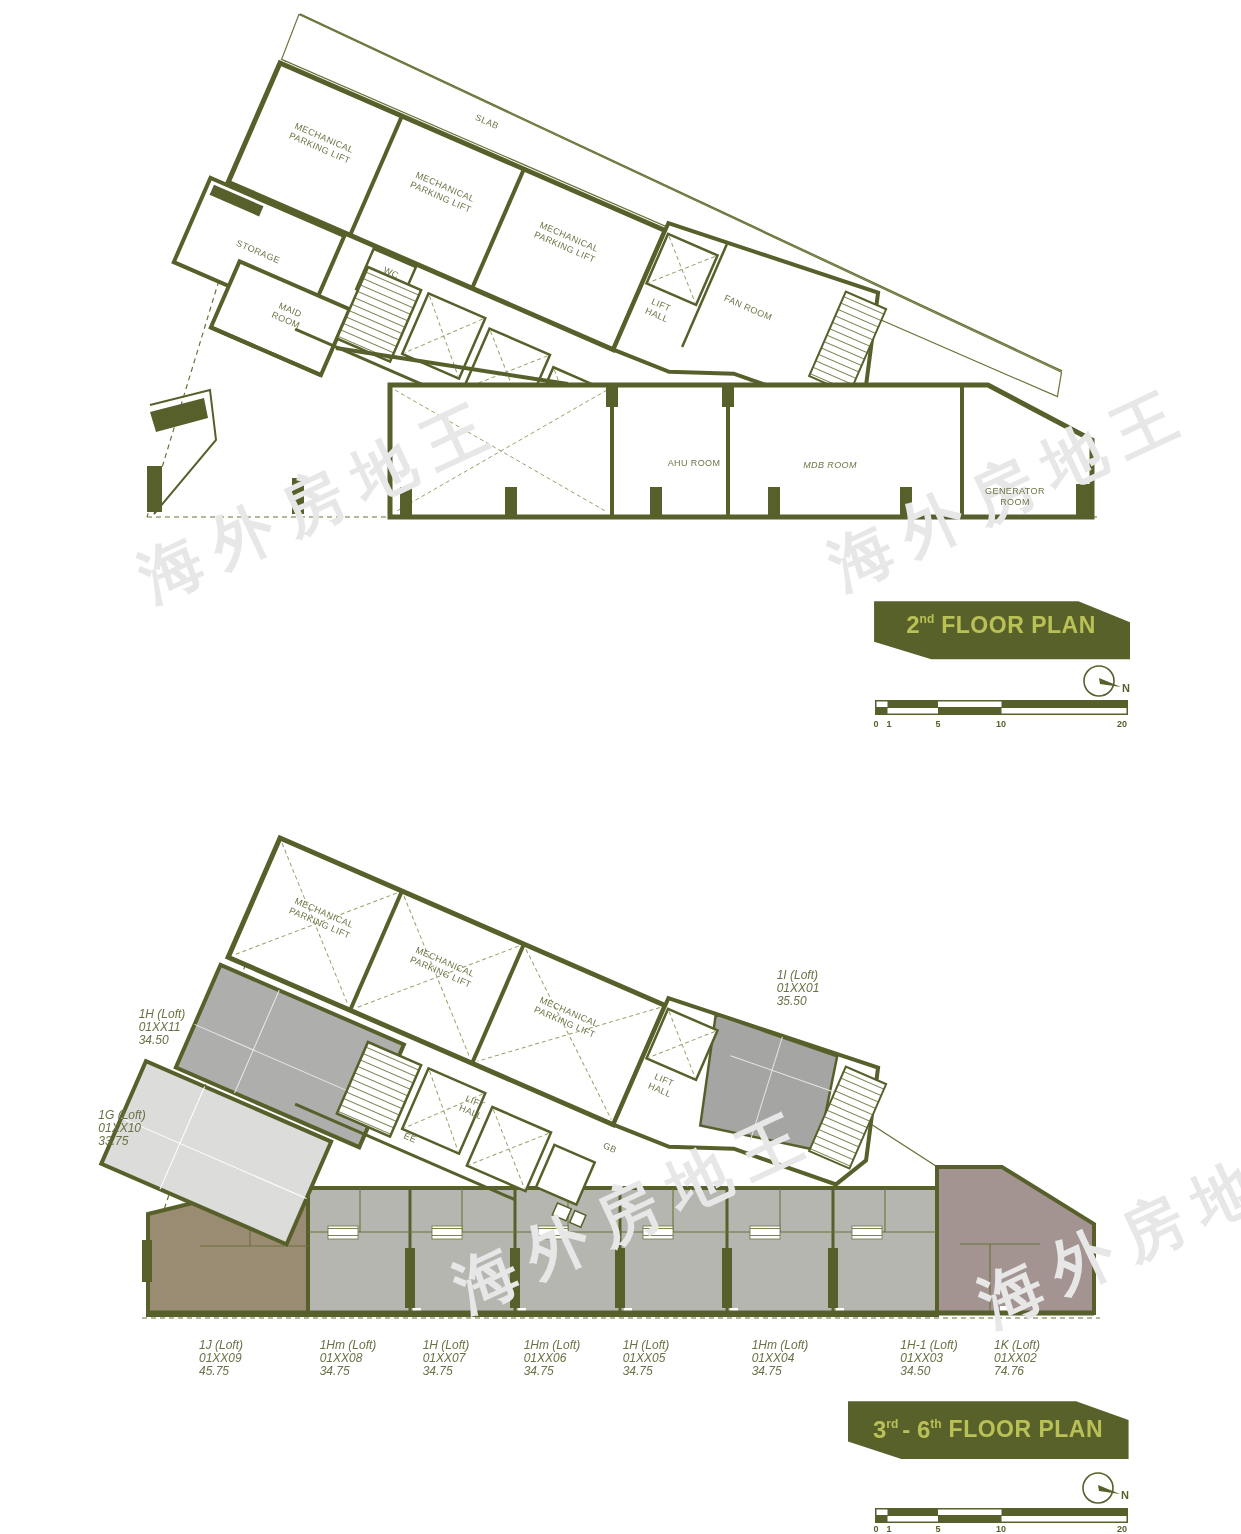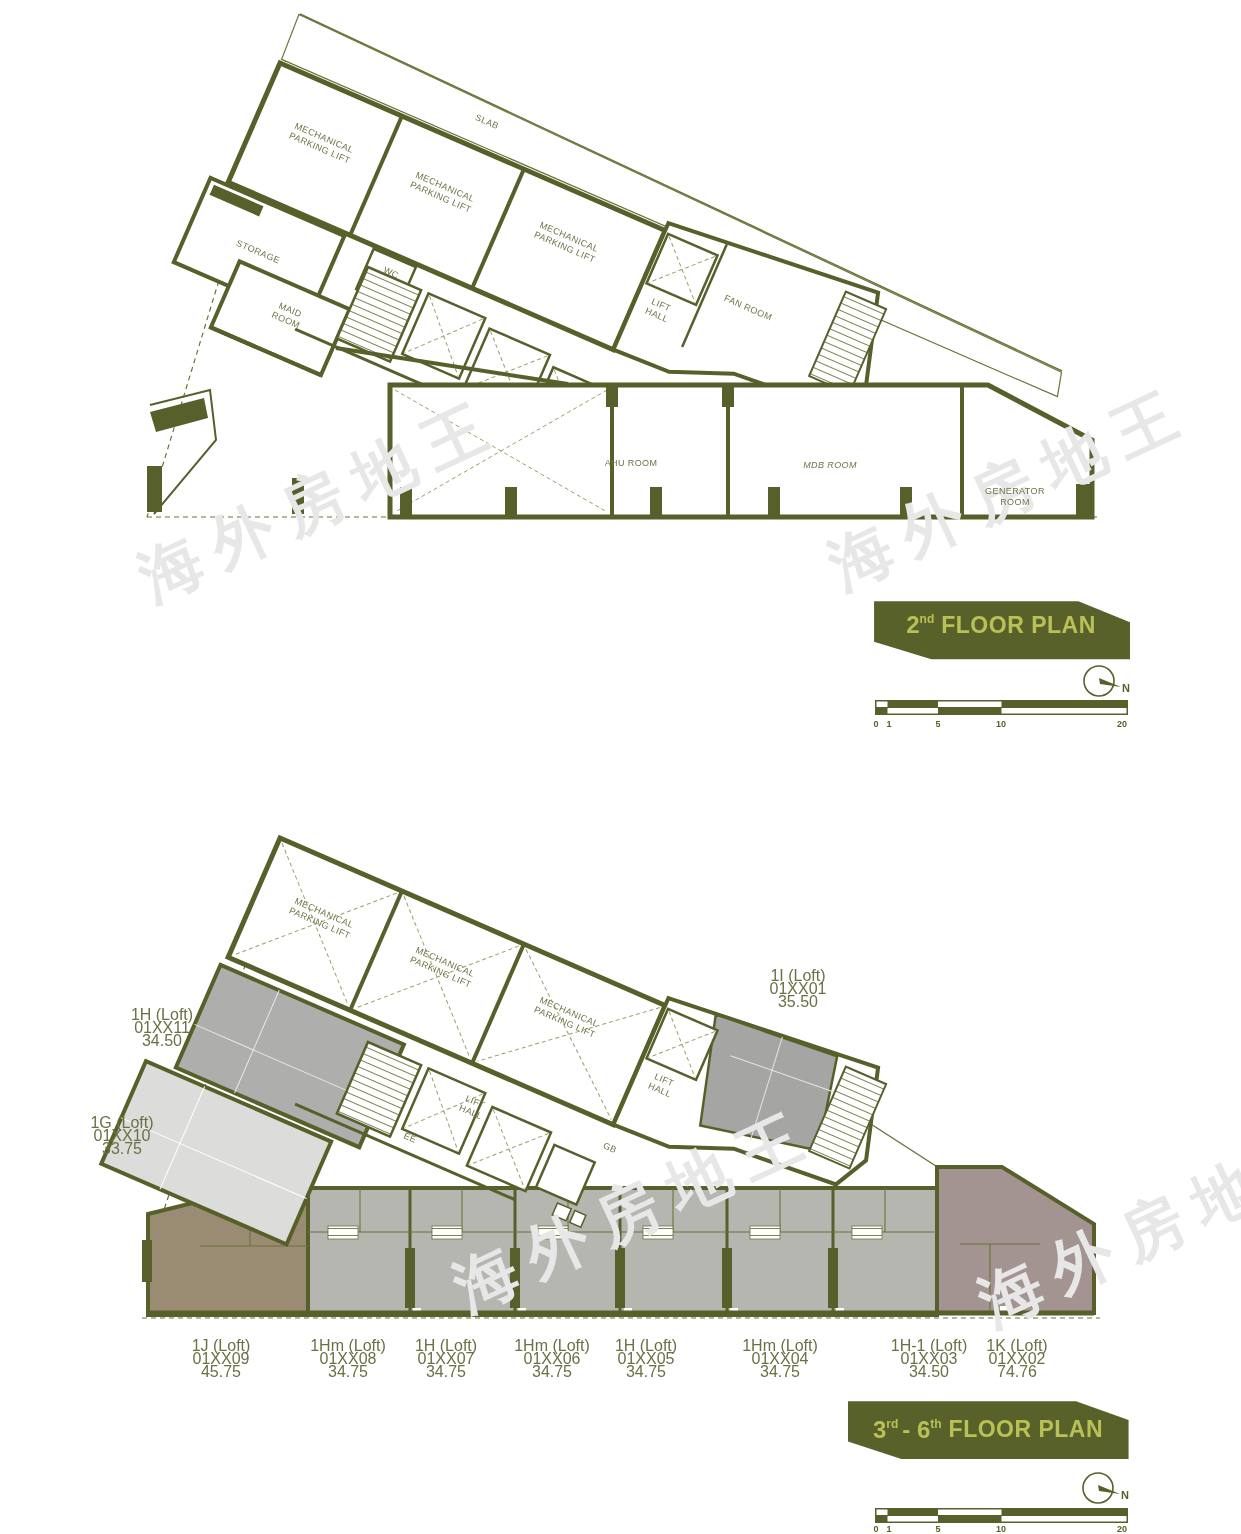--- a/index.html
+++ b/index.html
@@ -19,22 +19,22 @@
     position:absolute;z-index:4;color:#6f7446;font-size:9px;line-height:10.5px;
     letter-spacing:.4px;text-align:center;transform:translate(-50%,-50%);
     white-space:nowrap;
   }
   .lbl.rot{transform:translate(-50%,-50%) rotate(23.5deg);}
   .lbl.wrap{white-space:normal;width:84px;}
   .lbl.wrap2{white-space:normal;width:46px;}
   .lbl.wrap3{white-space:normal;width:82px;}
   
   .unit-lbl{
-    position:absolute;z-index:4;color:#6b7045;font-size:16px;line-height:13px;
-    text-align:center;transform:translate(-50%,-50%);white-space:nowrap;
+    position:absolute;z-index:4;color:#6b7045;font-size:12px;line-height:13px;
+    text-align:left;transform:translate(-50%,-50%);white-space:nowrap;font-style:italic;
   }
   
   .banner{
     position:absolute;z-index:5;background:#59612a;display:flex;
     align-items:center;justify-content:center;color:#b9c156;font-weight:bold;
   }
   .banner .num{font-size:24px;}
   .banner .sup{font-size:12px;vertical-align:top;position:relative;top:-6px;}
   .banner .rest{font-size:23px;margin-left:7px;letter-spacing:.5px;}
   .banner .mid{font-size:24px;margin-left:4px;}
@@ -278,38 +278,38 @@
 
 <div class="lbl rot" style="left:487px;top:122px;">SLAB</div>
 <div class="lbl rot wrap" style="left:322px;top:143px;">MECHANICAL PARKING LIFT</div>
 <div class="lbl rot wrap" style="left:443px;top:192px;">MECHANICAL PARKING LIFT</div>
 <div class="lbl rot wrap" style="left:567px;top:242px;">MECHANICAL PARKING LIFT</div>
 <div class="lbl rot" style="left:258px;top:252px;">STORAGE</div>
 <div class="lbl rot" style="left:391px;top:273px;">WC</div>
 <div class="lbl rot wrap2" style="left:288px;top:315px;">MAID ROOM</div>
 <div class="lbl rot wrap2" style="left:659px;top:310px;">LIFT HALL</div>
 <div class="lbl rot" style="left:748px;top:308px;">FAN ROOM</div>
-<div class="lbl" style="left:631px;top:463px;">AHU ROOM</div>
+<div class="lbl" style="left:694px;top:463px;">AHU ROOM</div>
 <div class="lbl" style="left:830px;top:465px;font-style:italic;">MDB ROOM</div>
 <div class="lbl wrap3" style="left:1015px;top:480px;margin-top:16px;">GENERATOR ROOM</div>
 
 <div class="lbl rot wrap" style="left:322px;top:918px;">MECHANICAL PARKING LIFT</div>
 <div class="lbl rot wrap" style="left:443px;top:967px;">MECHANICAL PARKING LIFT</div>
 <div class="lbl rot wrap" style="left:567px;top:1017px;">MECHANICAL PARKING LIFT</div>
 <div class="lbl rot wrap2" style="left:473px;top:1107px;">LIFT HALL</div>
 <div class="lbl rot wrap2" style="left:662px;top:1085px;">LIFT HALL</div>
 <div class="lbl rot" style="left:410px;top:1138px;">EE</div>
 <div class="lbl rot" style="left:610px;top:1148px;">GB</div>
 
 <div class="unit-lbl" style="left:162px;top:1027px;">
   <div>1H (Loft)</div>
   <div>01XX11</div>
   <div>34.50</div>
 </div>
-<div class="unit-lbl" style="left:122px;top:1128px;margin-top:7px;">
+<div class="unit-lbl" style="left:122px;top:1128px;">
   <div>1G (Loft)</div>
   <div>01XX10</div>
   <div>33.75</div>
 </div>
 <div class="unit-lbl" style="left:798px;top:988px;">
   <div>1I (Loft)</div>
   <div>01XX01</div>
   <div>35.50</div>
 </div>
 

